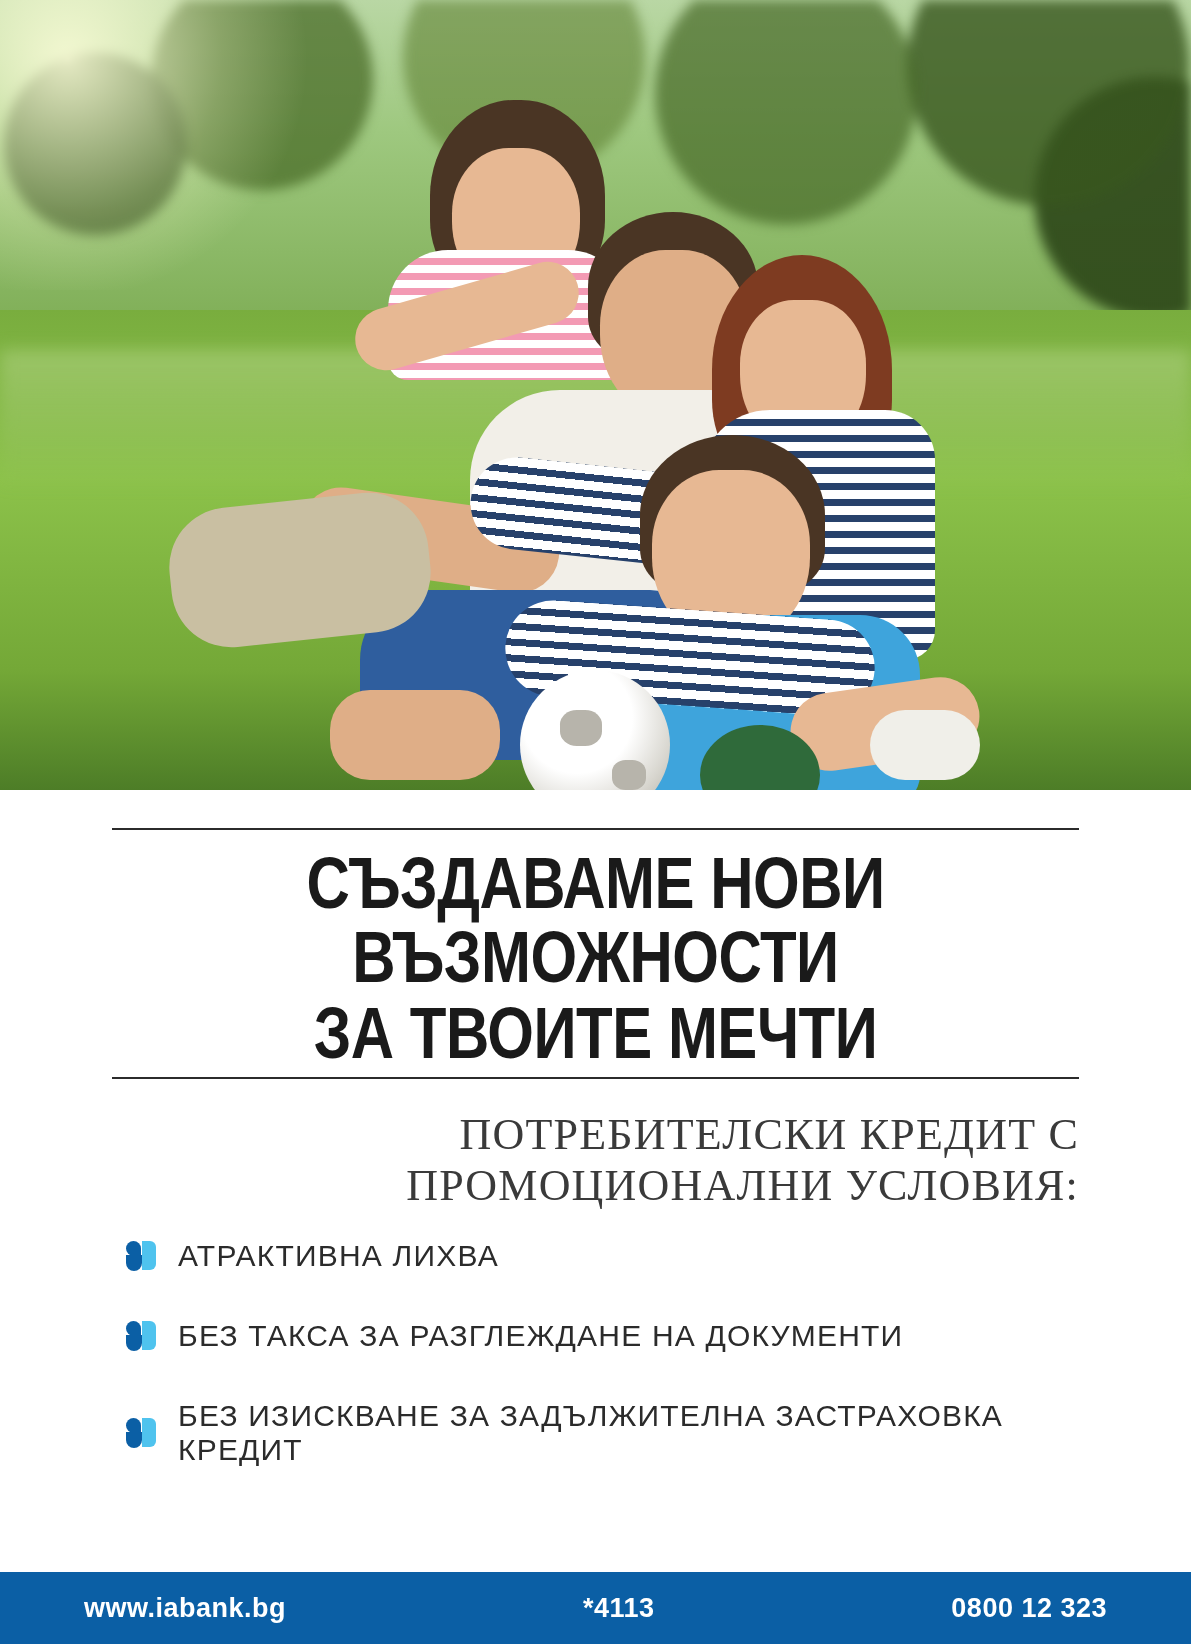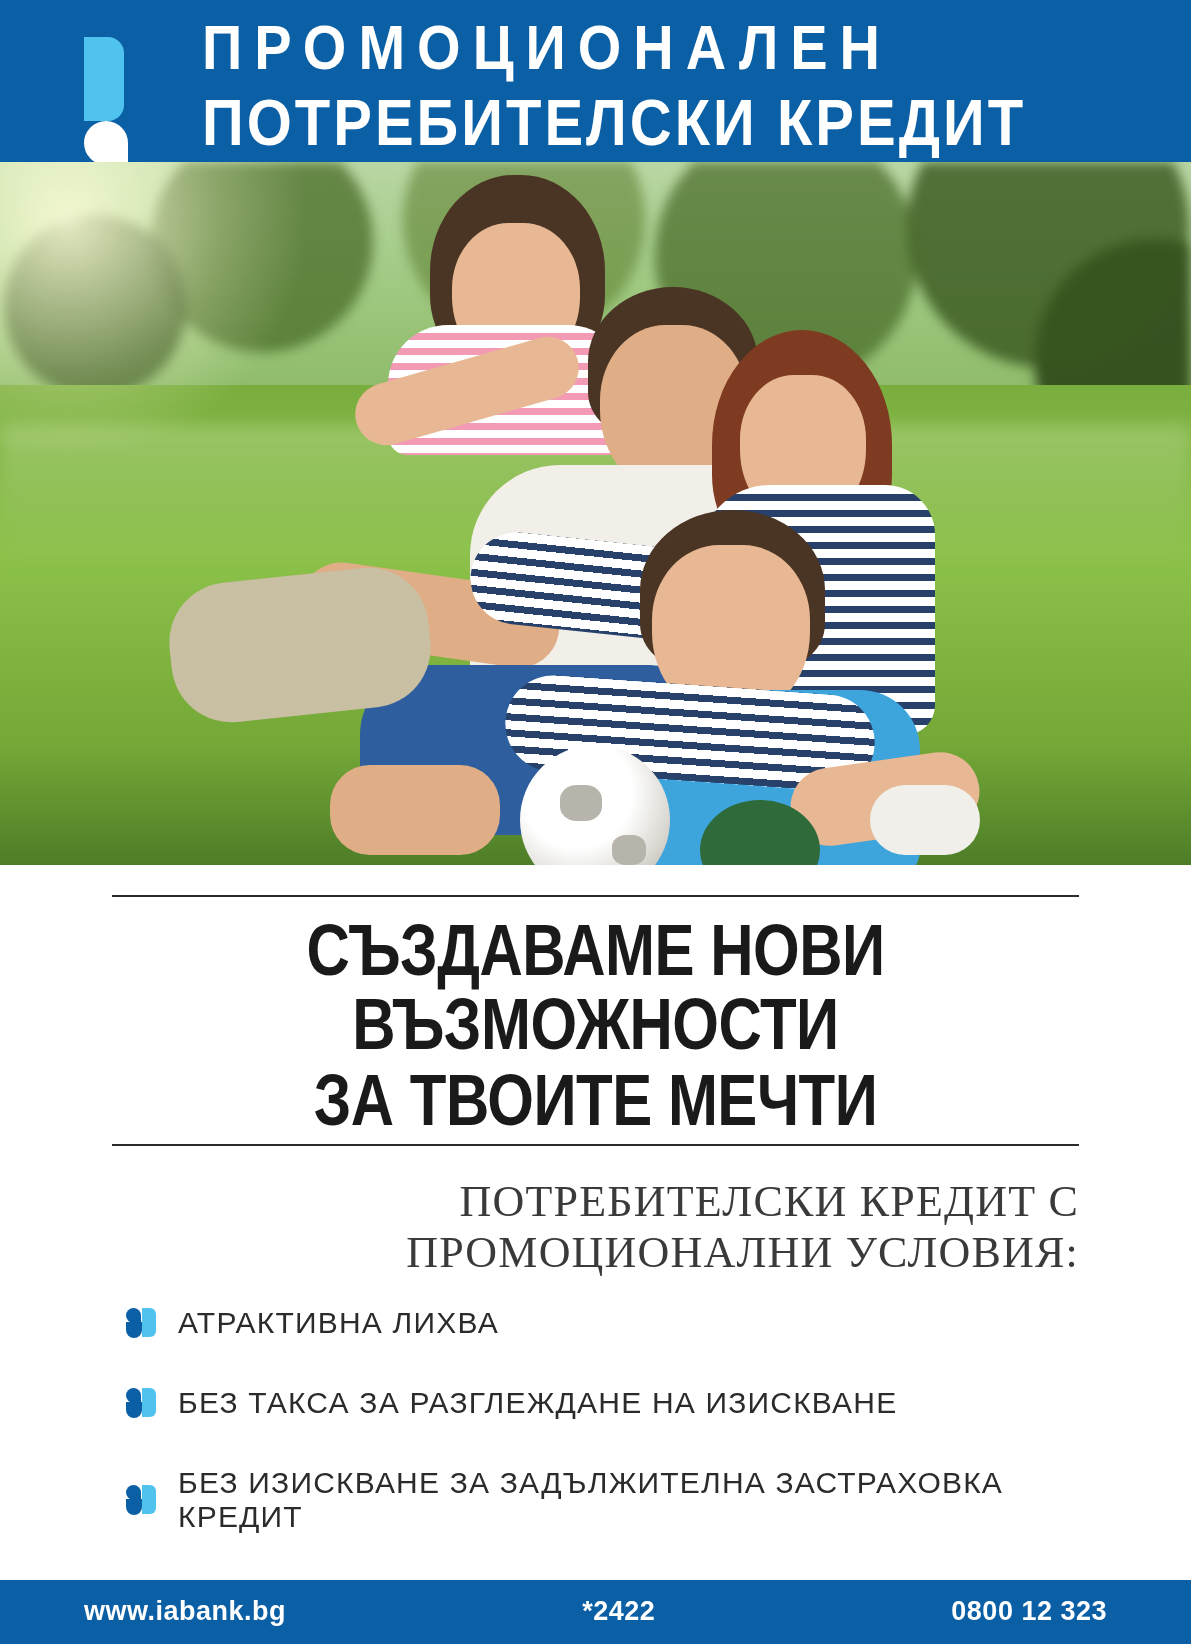--- a/index.html
+++ b/index.html
@@ -162,21 +162,21 @@
   }
   .ball-spot {
     position: absolute;
     background: #b7b4ab;
     border-radius: 40%;
   }
 
   
   .content {
     flex: 1 1 auto;
-    padding: 0 112px;
+    padding: 8px 112px;
     box-sizing: border-box;
     position: relative;
   }
   .rule {
     height: 2px;
     background: #2b2b2b;
     margin: 0;
   }
   .rule.top { margin-top: 30px; }
   .headline {
@@ -262,31 +262,20 @@
     letter-spacing: 0.5px;
   }
   .footer .mid { text-align: center; }
   .footer .right { text-align: right; }
 </style>
 </head>
 <body>
 
 <div class="poster">
 
-  <div class="header">
-    <div class="logo">
-      <div class="q2"></div>
-      <div class="q1"></div>
-
-    </div>
-    <div class="header-titles">
-      <div class="header-line1">ПРОМОЦИОНАЛЕН</div>
-      <div class="header-line2">ПОТРЕБИТЕЛСКИ КРЕДИТ</div>
-    </div>
-  </div>
 
   <div class="hero">
     <div class="sky"></div>
     <div class="trees"></div>
     <div class="grass"></div>
     <div class="grass-blur"></div>
     <div class="sunflare"></div>
 
     <div class="family">
 
@@ -342,32 +331,32 @@
             <span class="c"></span>
         </span>
         <span class="bullet-text">АТРАКТИВНА ЛИХВА</span>
       </div>
       <div class="bullet">
         <span class="bullet-icon">
           <span class="b"></span>
             <span class="a"></span>
             <span class="c"></span>
         </span>
-        <span class="bullet-text">БЕЗ ТАКСА ЗА РАЗГЛЕЖДАНЕ НА ИЗИСКВАНЕ</span>
+        <span class="bullet-text">БЕЗ ТАКСА ЗА РАЗГЛЕЖДАНЕ НА ДОКУМЕНТИ</span>
       </div>
       <div class="bullet">
         <span class="bullet-icon">
           <span class="b"></span>
             <span class="a"></span>
             <span class="c"></span>
         </span>
         <span class="bullet-text">БЕЗ ИЗИСКВАНЕ ЗА ЗАДЪЛЖИТЕЛНА ЗАСТРАХОВКА КРЕДИТ</span>
       </div>
     </div>
   </div>
 
   <div class="footer">
     <span class="left">www.iabank.bg</span>
-    <span class="mid">*2422</span>
+    <span class="mid">*4113</span>
     <span class="right">0800 12 323</span>
   </div>
 
 </div>
 
 </body></html>

